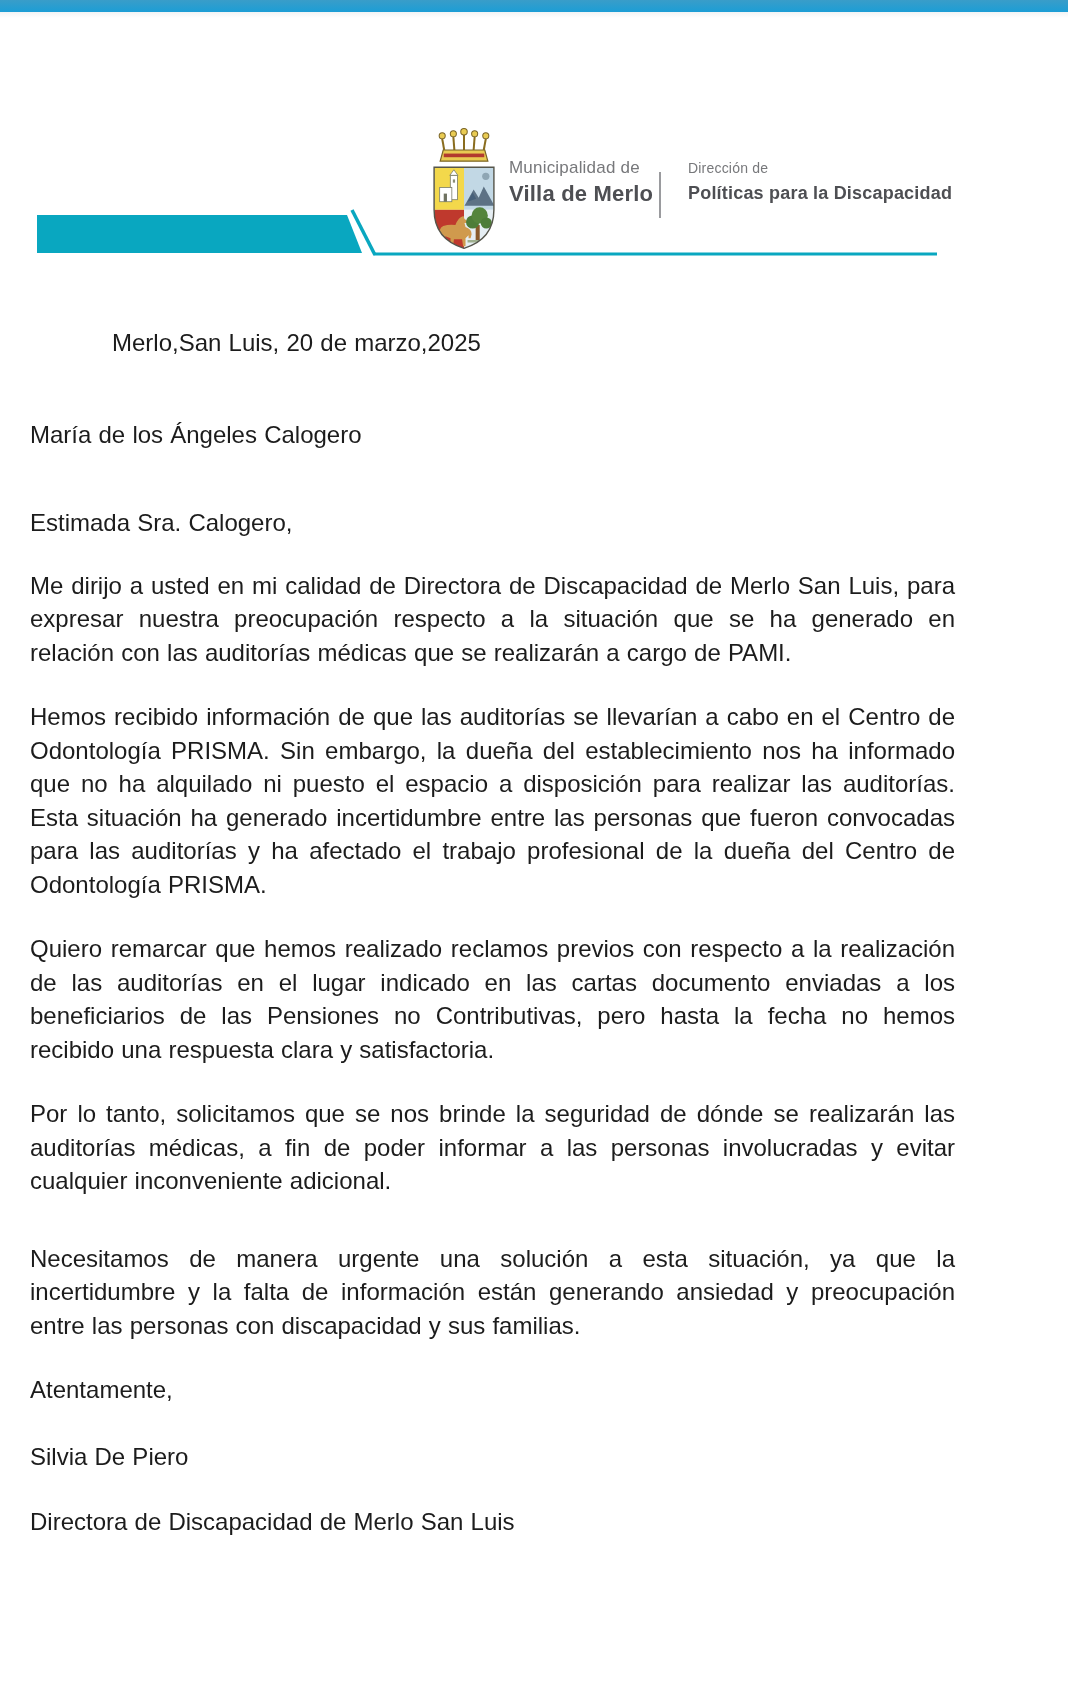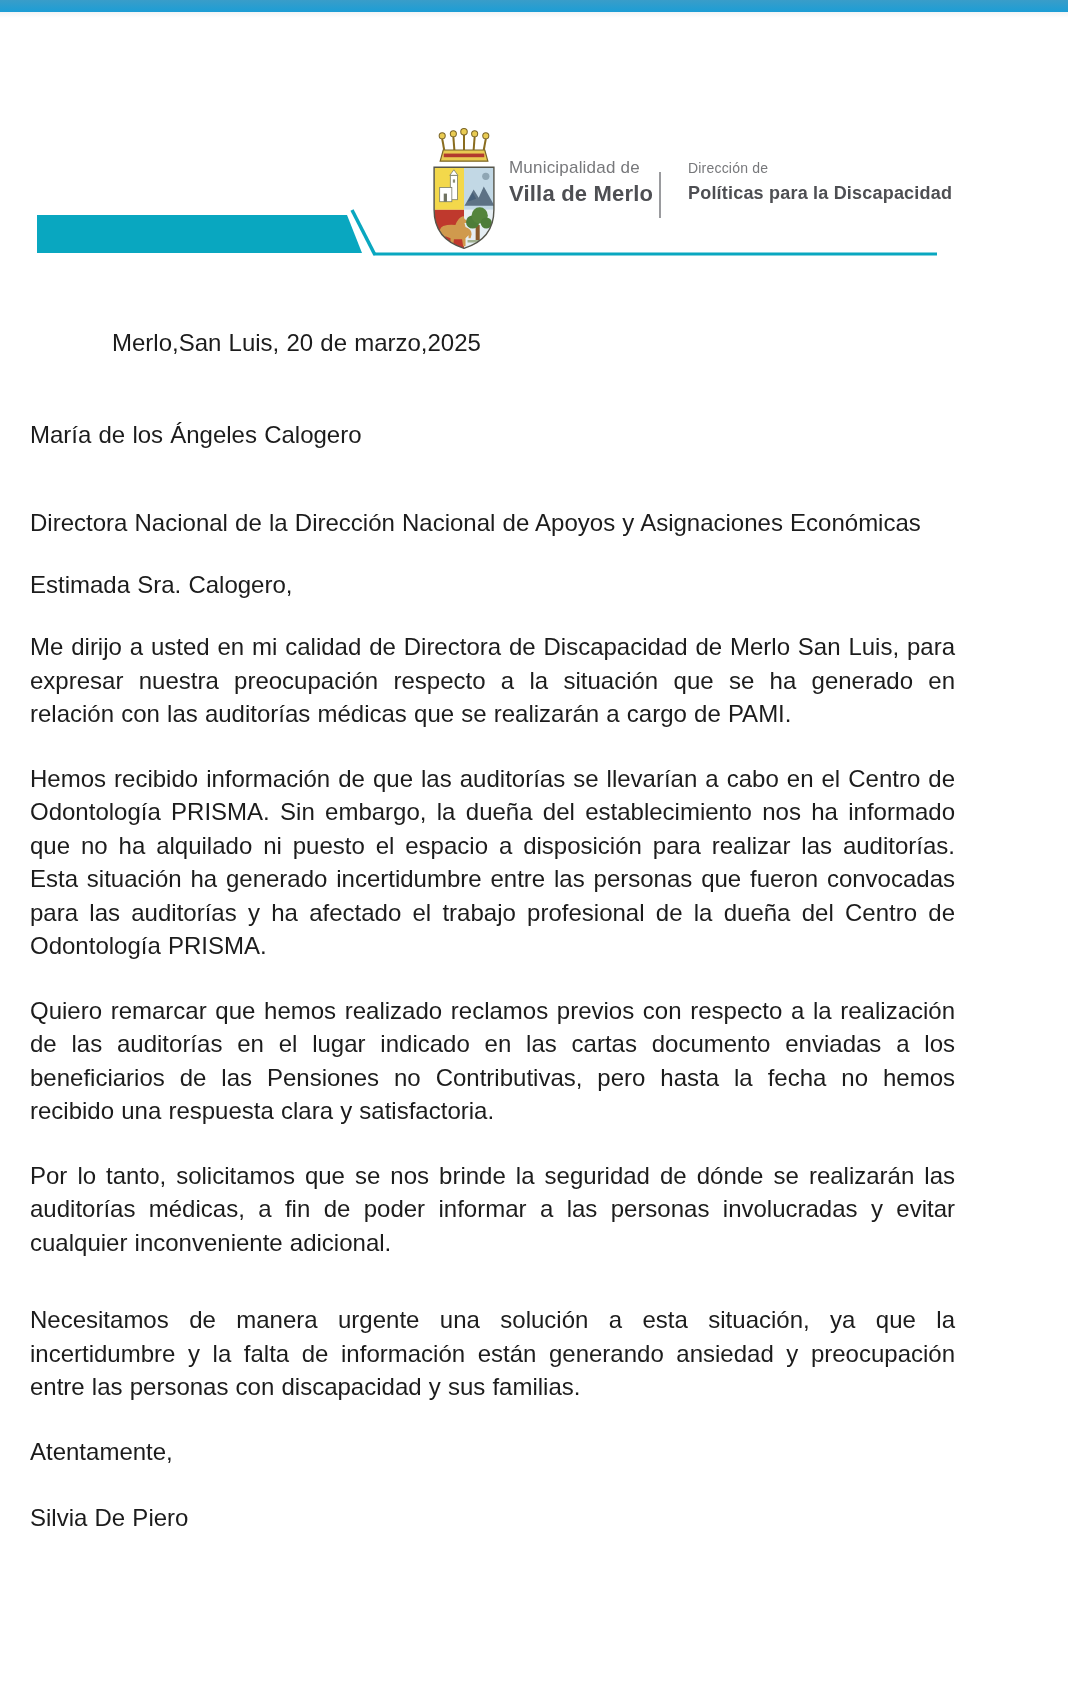--- a/index.html
+++ b/index.html
@@ -134,24 +134,24 @@
     <svg class="banner-svg" viewBox="0 0 1080 250" aria-hidden="true">
       <polygon points="37,203 347,203 362,241 37,241" style="fill:var(--banner_teal)"></polygon>
       <line x1="352" y1="198" x2="375" y2="243" stroke-width="3.5" style="stroke:var(--banner_teal)"></line>
       <line x1="374" y1="242" x2="937" y2="242" stroke-width="3" style="stroke:var(--banner_teal)"></line>
     </svg>
   </header>
 
   <main class="letter">
     <p class="date single">Merlo,San Luis, 20 de marzo,2025</p>
     <p class="recipient-name single">María de los Ángeles Calogero</p>
-    <p class="recipient-title single">Directora Nacional de la Dirección Nacional de Apoyos y Asignaciones Económicas</p>
     <p class="salutation single">Estimada Sra. Calogero,</p>
     <p class="para-1">Me dirijo a usted en mi calidad de Directora de Discapacidad de Merlo San Luis, para expresar nuestra preocupación respecto a la situación que se ha generado en relación con las auditorías médicas que se realizarán a cargo de PAMI.</p>
     <p class="para-2">Hemos recibido información de que las auditorías se llevarían a cabo en el Centro de Odontología PRISMA. Sin embargo, la dueña del establecimiento nos ha informado que no ha alquilado ni puesto el espacio a disposición para realizar las auditorías. Esta situación ha generado incertidumbre entre las personas que fueron convocadas para las auditorías y ha afectado el trabajo profesional de la dueña del Centro de Odontología PRISMA.</p>
     <p class="para-3">Quiero remarcar que hemos realizado reclamos previos con respecto a la realización de las auditorías en el lugar indicado en las cartas documento enviadas a los beneficiarios de las Pensiones no Contributivas, pero hasta la fecha no hemos recibido una respuesta clara y satisfactoria.</p>
     <p class="para-4">Por lo tanto, solicitamos que se nos brinde la seguridad de dónde se realizarán las auditorías médicas, a fin de poder informar a las personas involucradas y evitar cualquier inconveniente adicional.</p>
     <p class="para-5">Necesitamos de manera urgente una solución a esta situación, ya que la incertidumbre y la falta de información están generando ansiedad y preocupación entre las personas con discapacidad y sus familias.</p>
     <p class="closing single">Atentamente,</p>
     <p class="signature-name single">Silvia De Piero</p>
+    <p class="signature-title single">Directora de Discapacidad de Merlo San Luis</p>
   </main>
 
 </div>
 
 </body></html>

